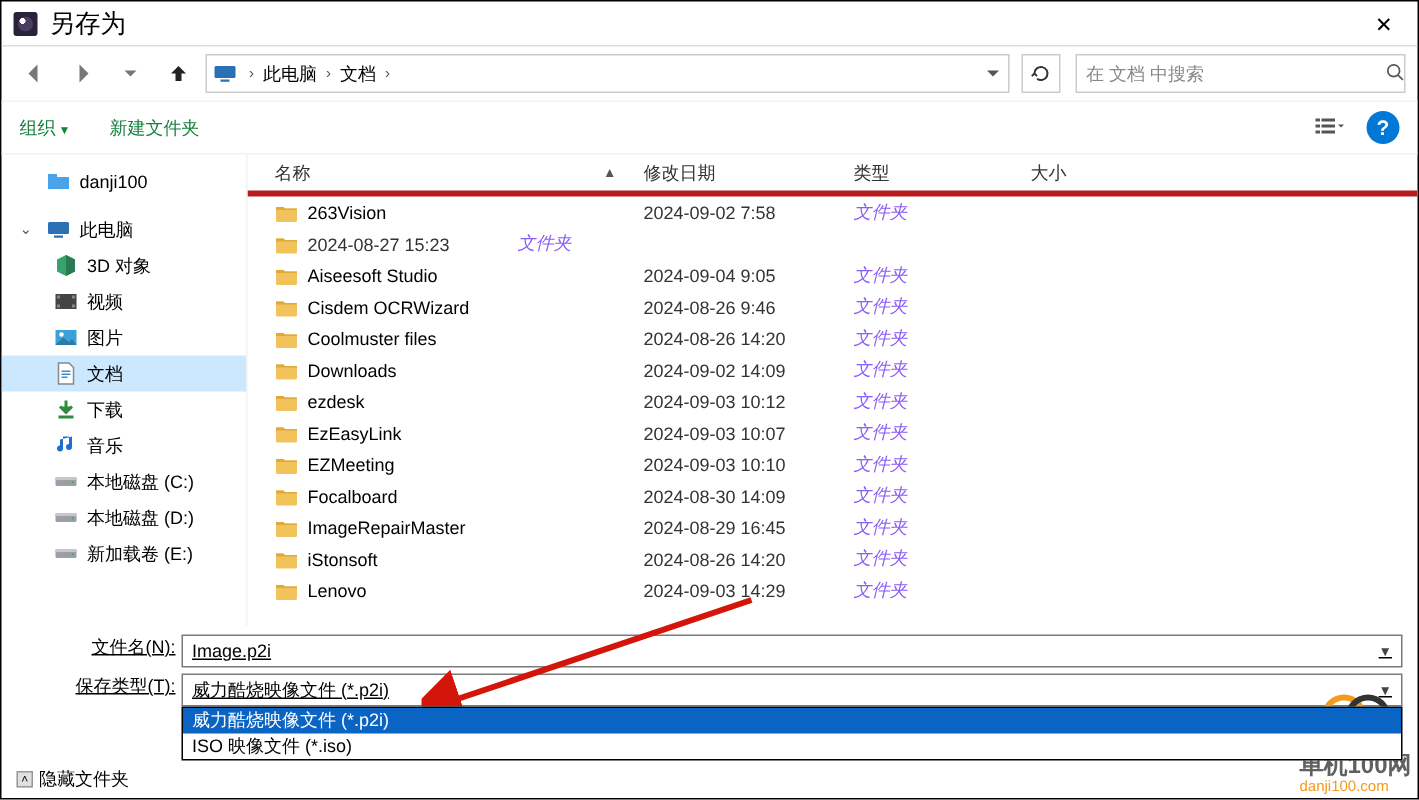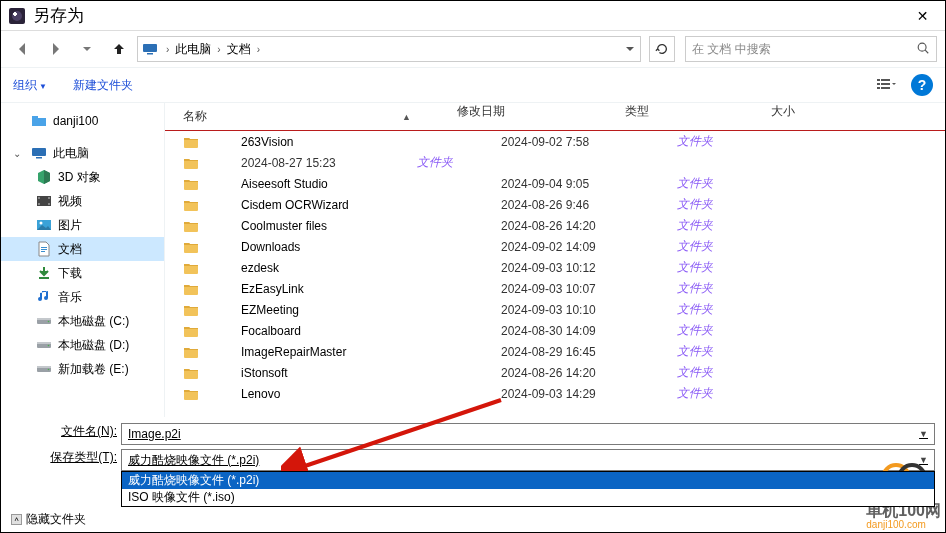--- a/index.html
+++ b/index.html
@@ -17,52 +17,52 @@
   .navbtn { width:28px; height:28px; display:flex; align-items:center; justify-content:center; color:#777; border-radius:2px; }
   .navbtn.enabled { color:#222; }
   .navbtn svg { width:16px; height:16px; }
   .navbtn.small svg { width:10px; height:10px; }
   .crumbbar { flex:1; height:26px; border:1px solid #ccc; display:flex; align-items:center; padding-left:4px; background:#fff; }
   .crumb-icon { width:16px; height:16px; margin-right:4px; display:flex; align-items:center; justify-content:center; }
   .crumb-sep { color:#555; padding:0 4px; font-size:10px; }
   .crumb-txt { padding:0 2px; }
   .crumb-drop { margin-left:auto; width:20px; height:24px; display:flex; align-items:center; justify-content:center; color:#555; }
   .refresh { width:26px; height:26px; border:1px solid #ccc; margin-left:4px; display:flex; align-items:center; justify-content:center; }
-  .searchbox { width:252px; height:26px; border:1px solid #ccc; margin-left:6px; display:flex; align-items:center; padding:0 6px; color:#777;gap:44px; }
+  .searchbox { width:220px; height:26px; border:1px solid #ccc; margin-left:6px; display:flex; align-items:center; padding:0 6px; color:#777;gap:44px; }
   .searchbox input { border:none; outline:none; flex:1; font-size:12px; background:transparent; color:#333; }
   .searchbox input::placeholder { color:#888; }
   .searchbox .sicon { color:#555; }
 
   
   .toolbar { height: 36px; display:flex; align-items:center; padding:0 12px; border-top:1px solid #eef2f4; border-bottom:1px solid #eef2f4; background:#fff; }
-  .tool-link { color:#1d4ed8; margin-right:26px; cursor:pointer; }
+  .tool-link { color:#15803d; margin-right:26px; cursor:pointer; }
   .tool-link .drop { font-size:8px; margin-left:2px; }
   .toolbar .spacer { flex:1; }
   .viewbtn { width:30px; height:24px; border:1px solid transparent; display:flex; align-items:center; justify-content:center; margin-left:4px; }
   .helpbtn { width:22px; height:22px; border-radius:50%; background:#0078d7; color:#fff; font-weight:bold; display:flex; align-items:center; justify-content:center; margin-left:10px; font-size:14px; }
 
   
   .main { display:flex; height: 314px; }
   .sidebar { width:163px; padding:6px 0; overflow:hidden; }
   .tree-row { height:24px; display:flex; align-items:center; padding-left:12px; gap:6px; white-space:nowrap; }
   .tree-row.sel { background:#cce8ff; }
   .tree-row.l2 { padding-left:35px; }
   .tree-exp { width:12px; font-size:10px; color:#555; }
   .tree-icon { width:16px; height:16px; display:flex; align-items:center; justify-content:center; }
   .tree-icon svg { width:16px; height:16px; }
   .filelist { flex:1; border-left:1px solid #eef2f4; overflow:hidden; }
-  .cols { height:28px; display:flex; border-bottom:1px solid #b91c1c; color:#333; padding-left:18px;gap:28px; }
+  .cols { height:28px; display:flex; align-items:center; border-bottom:4px solid #b91c1c; color:#333; padding-left:18px; }
   .col { padding-right:8px; }
   .col.name { width:246px; display:flex; align-items:center; }
   .col.name .sort { margin-left:auto; margin-right:10px; color:#555; font-size:9px; }
   .col.date { width:140px; }
   .col.type { width:118px; }
   .col.size { }
   .fbody { height:286px; overflow:hidden; }
-  .frow { height:21px; display:flex; align-items:center; padding-left:18px;gap:36px; }
+  .frow { height:21px; display:flex; align-items:center; padding-left:18px; }
   .ficon { width:16px; height:16px; margin-right:6px; }
   .ficon svg { width:16px; height:16px; }
   .fname { width:224px; overflow:hidden; text-overflow:ellipsis; white-space:nowrap; }
   .fdate { width:140px; color:#333; }
   .ftype { width:118px; color:#8b5cf6;font-style:italic; }
 
   
   .bottom { padding: 6px 10px 10px 10px; }
   .fieldrow { display:flex; align-items:flex-start; margin-bottom:4px;text-decoration:underline; }
   .fieldlabel { width:110px; text-align:right; padding-right:4px; }

